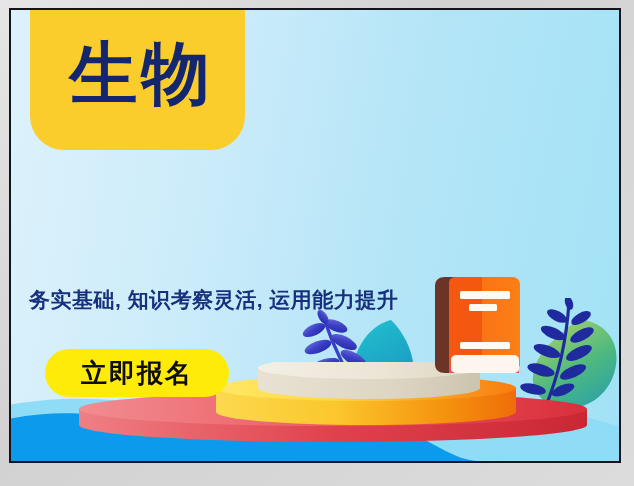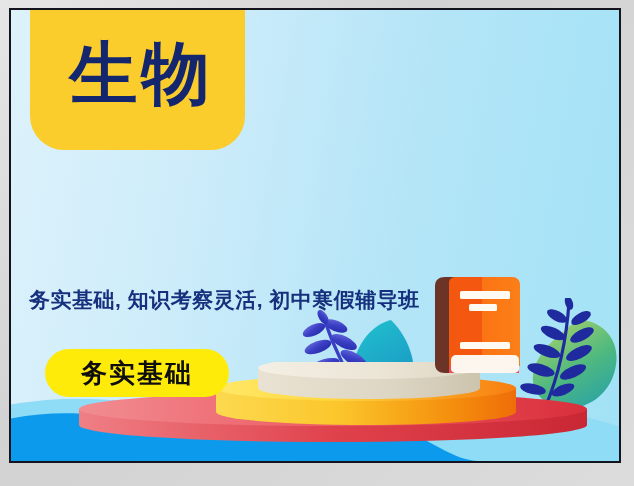--- a/index.html
+++ b/index.html
@@ -280,20 +280,20 @@
       <rect x="33" y="17" width="50" height="8" rx="1.5" fill="#fffaf2"></rect>
       <rect x="42" y="30" width="28" height="7" rx="1.5" fill="#fffaf2"></rect>
       <rect x="33" y="68" width="50" height="7" rx="1.5" fill="#fffaf2"></rect>
     </svg>
 
     <div id="subject-badge">
       <div id="subject-badge-label">生物</div>
     </div>
 
 
-    <div id="subtitle">务实基础, 知识考察灵活, 初中寒假辅导班</div>
+    <div id="subtitle">务实基础, 知识考察灵活, 运用能力提升</div>
 
     <div id="cta-button">
-      <div id="cta-button-label">务实基础</div>
+      <div id="cta-button-label">立即报名</div>
     </div>
 
   </div>
 </div>
 
 </body></html>

